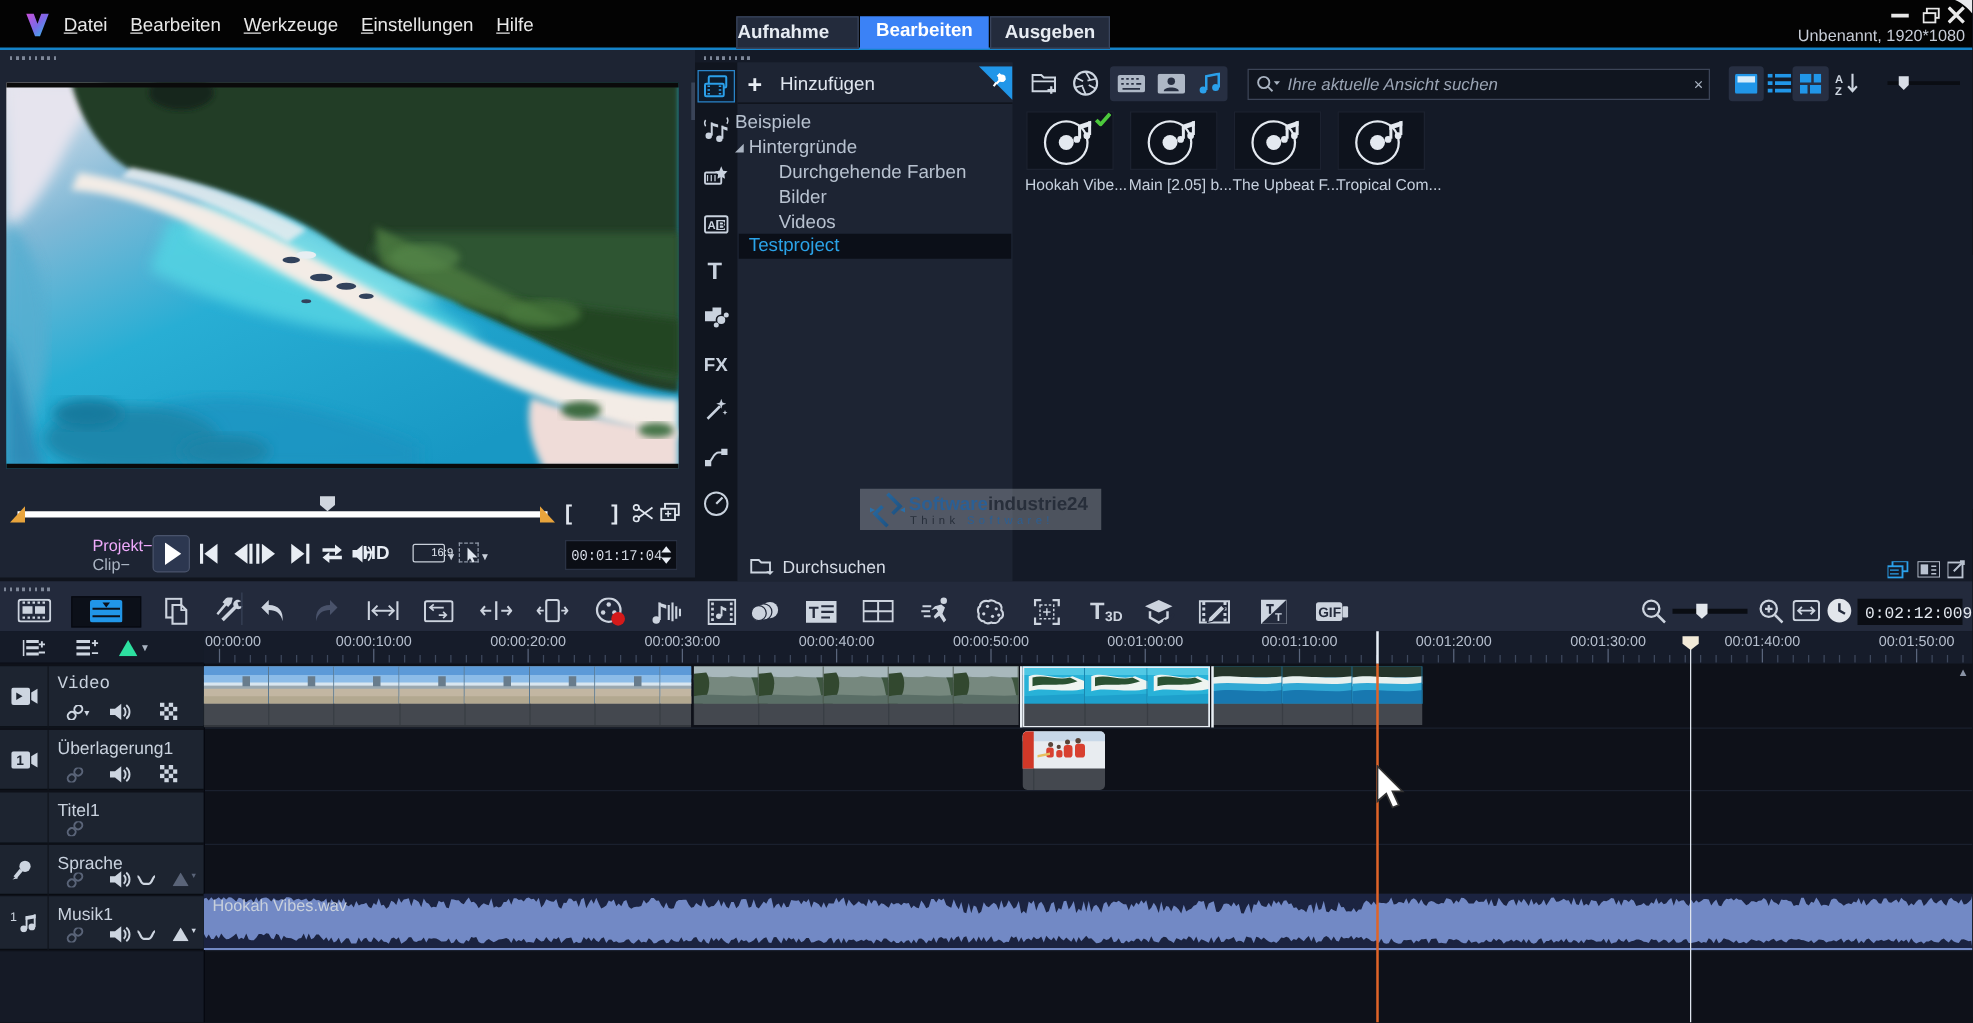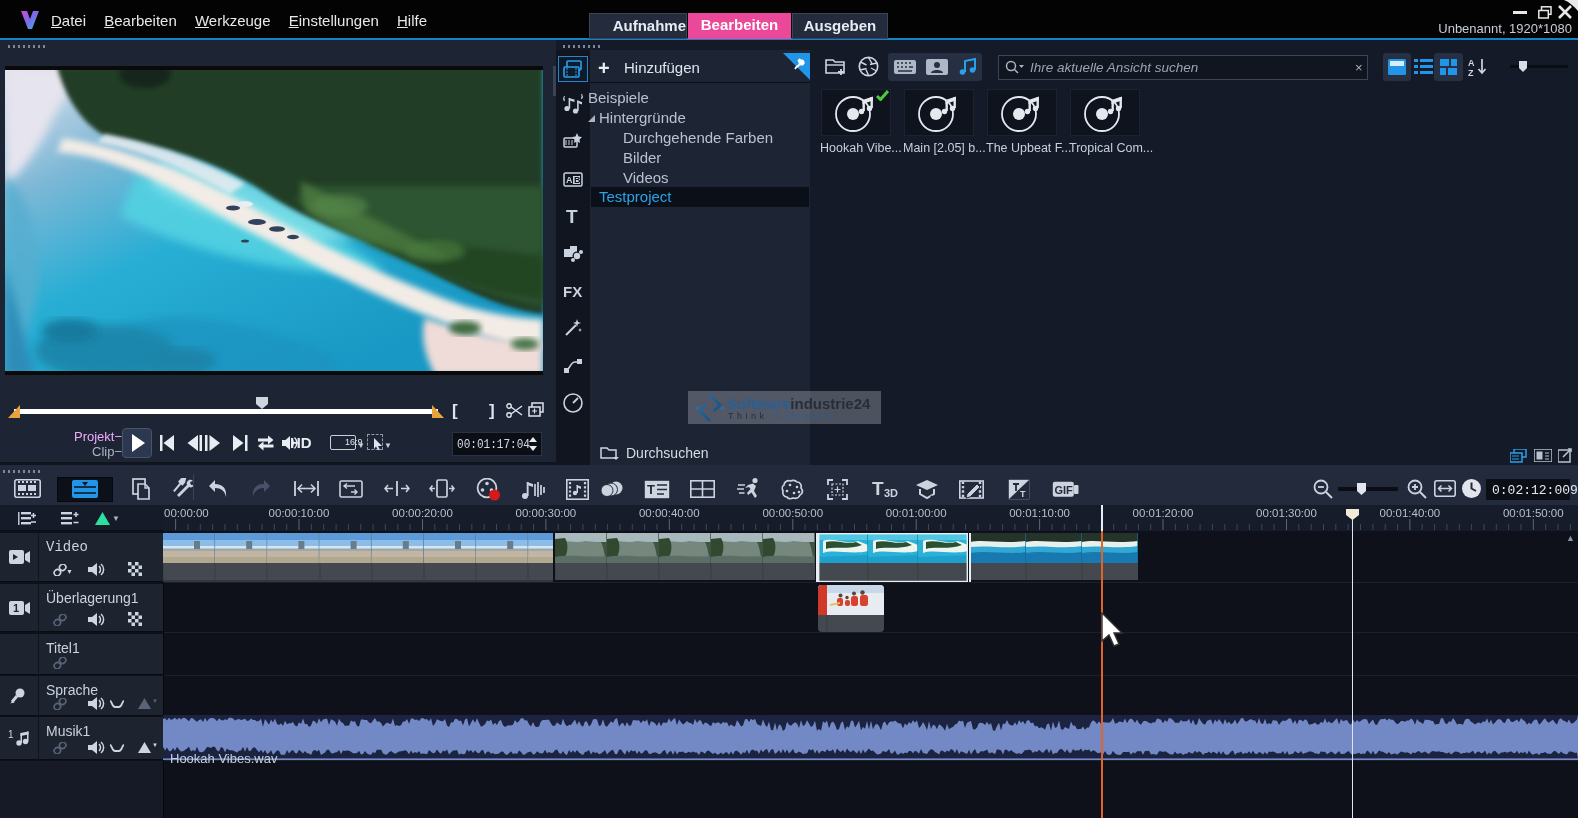--- a/index.html
+++ b/index.html
@@ -29,22 +29,22 @@
   </svg>
 
   <div class="abs" style="left:51px;top:12px;color:#e8e8e8;font-size:15px;">
     <span style="margin-right:14px;"><u>D</u>atei</span>
     <span style="margin-right:14px;"><u>B</u>earbeiten</span>
     <span style="margin-right:14px;"><u>W</u>erkzeuge</span>
     <span style="margin-right:14px;"><u>E</u>instellungen</span>
     <span><u>H</u>ilfe</span>
   </div>
 
-  <div class="abs" style="left:589px;top:13px;width:98px;height:26px;background:#232b3c;border:1px solid #39445c;color:#e7ecf3;font-size:15px;font-weight:bold;text-align:right;line-height:24px;">Aufnahme</div>
-  <div class="abs" style="left:688px;top:13px;width:103px;height:26px;background:#ec4899;color:#ffffff;font-size:15px;font-weight:bold;text-align:center;line-height:24px;">Bearbeiten</div>
+  <div class="abs" style="left:589px;top:13px;width:98px;height:26px;background:#232b3c;border:1px solid #39445c;color:#e7ecf3;font-size:15px;font-weight:bold;text-align:left;line-height:24px;">Aufnahme</div>
+  <div class="abs" style="left:688px;top:13px;width:103px;height:26px;background:#3b82f6;color:#ffffff;font-size:15px;font-weight:bold;text-align:center;line-height:24px;">Bearbeiten</div>
   <div class="abs" style="left:792px;top:13px;width:96px;height:26px;background:#232b3c;border:1px solid #39445c;color:#e7ecf3;font-size:15px;font-weight:bold;text-align:center;line-height:24px;">Ausgeben</div>
 
   <div class="abs" style="left:1513px;top:11px;width:14px;height:3px;background:#e8e8e8;"></div>
   <svg class="abs" style="left:1538px;top:6px;" width="14" height="13" viewBox="0 0 14 13">
     <rect x="3.5" y="0.8" width="9.5" height="7.5" fill="none" stroke="#e8e8e8" stroke-width="1.5"></rect>
     <rect x="0.8" y="4.5" width="9.5" height="7.5" fill="#030303" stroke="#e8e8e8" stroke-width="1.5"></rect>
   </svg>
   <svg class="abs" style="left:1558px;top:5px;" width="14" height="14" viewBox="0 0 14 14">
     <path d="M1 1 L13 13 M13 1 L1 13" stroke="#e8e8e8" stroke-width="2.6"></path>
   </svg>
@@ -132,21 +132,21 @@
     <circle cx="3" cy="12" r="2.2" fill="none" stroke="#dfe5ee" stroke-width="1.4"></circle>
     <path d="M5 4 L16 12 M5 11 L16 3" stroke="#dfe5ee" stroke-width="1.4"></path>
   </svg>
   <svg class="abs" style="left:528px;top:402px;" width="16" height="15" viewBox="0 0 16 15">
     <rect x="4" y="1" width="11" height="9" fill="none" stroke="#dfe5ee" stroke-width="1.5"></rect>
     <rect x="1" y="5" width="11" height="9" fill="#1d2433" stroke="#dfe5ee" stroke-width="1.5"></rect>
     <path d="M4 9 L9 9 M6.5 6.5 L6.5 11.5" stroke="#dfe5ee" stroke-width="1.2"></path>
   </svg>
 
   <div class="abs" style="left:74px;top:429px;width:48px;text-align:right;color:#f0abfc;font-size:13px;">Projekt−</div>
-  <div class="abs" style="left:74px;top:444px;width:48px;text-align:right;color:#aab4c2;font-size:13px;">Clip−</div>
+  <div class="abs" style="left:74px;top:444px;width:48px;color:#aab4c2;font-size:13px;">Clip−</div>
   <div class="abs" style="left:122px;top:428px;width:30px;height:30px;background:#2c3750;border:1px solid #49536b;border-radius:4px;"></div>
   <svg class="abs" style="left:131px;top:434px;" width="14" height="18" viewBox="0 0 14 18">
       <path d="M1 0 L14 9 L1 18 Z" fill="#fff"></path>
     </svg>
   <svg class="abs" style="left:158px;top:434px;" width="140" height="18" viewBox="0 0 140 18" fill="#e8edf4">
     <rect x="2" y="1" width="2.5" height="16"></rect>
       <path d="M16 1 L16 17 L5.5 9 Z"></path>
     <path d="M40 1 L40 17 L29.5 9 Z"></path>
       <rect x="41.5" y="1" width="2.5" height="16"></rect>
     <rect x="47" y="1" width="2.5" height="16"></rect>
@@ -1071,21 +1071,21 @@
         <rect x="0" y="30" width="66" height="17" fill="#44484f"></rect>
         <path d="M9 30 L9 47" stroke="#393d44" stroke-width="1"></path>
       </g>
     </svg>
     <svg class="abs" style="left:163px;top:715px;" width="1415" height="45" viewBox="0 0 1415 45">
 <rect width="1415" height="45" fill="#7289c5"></rect>
 <path d="M0,0 L0,4.0 L2,3.2 L4,5.4 L6,2.8 L8,4.9 L10,4.1 L12,2.8 L14,4.8 L16,2.7 L18,4.5 L20,2.8 L22,2.9 L24,4.4 L26,6.2 L28,3.1 L30,3.5 L32,5.3 L34,6.8 L36,5.1 L38,4.3 L40,6.9 L42,2.7 L44,6.4 L46,3.8 L48,3.1 L50,3.0 L52,3.9 L54,6.2 L56,3.3 L58,5.1 L60,5.4 L62,4.2 L64,5.0 L66,2.8 L68,2.8 L70,3.4 L72,5.6 L74,4.4 L76,3.9 L78,5.1 L80,4.5 L82,3.8 L84,6.1 L86,5.6 L88,3.6 L90,5.1 L92,4.9 L94,6.4 L96,5.8 L98,3.8 L100,11.8 L102,4.1 L104,6.8 L106,9.8 L108,4.4 L110,7.4 L112,3.4 L114,9.0 L116,9.9 L118,8.2 L120,10.9 L122,5.8 L124,9.3 L126,8.3 L128,8.2 L130,7.1 L132,10.6 L134,11.5 L136,7.3 L138,9.0 L140,3.5 L142,9.3 L144,8.8 L146,11.9 L148,10.4 L150,5.6 L152,6.5 L154,9.0 L156,3.2 L158,7.2 L160,4.5 L162,4.1 L164,3.5 L166,9.9 L168,4.2 L170,5.2 L172,6.5 L174,10.8 L176,3.7 L178,7.0 L180,7.9 L182,11.0 L184,10.4 L186,10.8 L188,5.5 L190,6.7 L192,6.2 L194,11.0 L196,11.6 L198,4.4 L200,4.6 L202,5.1 L204,5.1 L206,7.4 L208,8.3 L210,5.4 L212,3.0 L214,6.8 L216,6.3 L218,8.1 L220,11.6 L222,9.2 L224,7.6 L226,8.6 L228,9.1 L230,3.5 L232,11.1 L234,10.0 L236,10.9 L238,10.2 L240,6.5 L242,6.6 L244,3.9 L246,8.7 L248,3.6 L250,3.6 L252,4.9 L254,4.5 L256,6.1 L258,3.5 L260,3.0 L262,4.4 L264,3.9 L266,6.3 L268,3.2 L270,10.9 L272,8.5 L274,4.3 L276,5.3 L278,6.1 L280,6.3 L282,4.1 L284,10.6 L286,11.9 L288,7.2 L290,7.4 L292,3.8 L294,3.9 L296,6.1 L298,5.4 L300,10.5 L302,4.5 L304,3.2 L306,11.6 L308,7.8 L310,4.3 L312,7.9 L314,3.2 L316,7.8 L318,11.8 L320,10.8 L322,9.3 L324,5.4 L326,6.3 L328,4.5 L330,9.9 L332,7.8 L334,10.0 L336,6.0 L338,5.0 L340,10.3 L342,11.9 L344,10.7 L346,10.3 L348,10.4 L350,9.7 L352,5.0 L354,7.7 L356,6.2 L358,3.3 L360,3.3 L362,5.5 L364,5.3 L366,9.2 L368,11.6 L370,7.0 L372,11.4 L374,11.9 L376,11.6 L378,6.3 L380,5.0 L382,5.0 L384,4.8 L386,4.8 L388,8.6 L390,11.1 L392,10.6 L394,7.3 L396,8.9 L398,10.2 L400,3.8 L402,8.9 L404,11.2 L406,10.0 L408,9.8 L410,7.3 L412,4.6 L414,10.1 L416,6.0 L418,10.2 L420,11.7 L422,6.6 L424,6.6 L426,11.5 L428,9.5 L430,4.5 L432,4.1 L434,4.4 L436,11.1 L438,10.3 L440,4.3 L442,10.4 L444,11.8 L446,8.9 L448,6.2 L450,7.9 L452,4.2 L454,3.1 L456,11.7 L458,8.8 L460,7.7 L462,11.4 L464,6.9 L466,10.8 L468,10.4 L470,4.9 L472,5.3 L474,5.6 L476,5.2 L478,8.3 L480,5.3 L482,6.8 L484,4.2 L486,11.2 L488,6.2 L490,7.1 L492,8.3 L494,11.1 L496,6.8 L498,11.3 L500,7.5 L502,7.8 L504,7.7 L506,3.2 L508,7.0 L510,4.6 L512,3.0 L514,10.2 L516,4.6 L518,7.3 L520,9.5 L522,8.0 L524,5.9 L526,7.7 L528,8.0 L530,10.1 L532,4.0 L534,8.0 L536,5.2 L538,5.5 L540,10.0 L542,7.6 L544,8.1 L546,9.8 L548,11.2 L550,7.0 L552,8.5 L554,7.5 L556,7.6 L558,9.2 L560,7.1 L562,7.8 L564,7.3 L566,11.5 L568,9.3 L570,10.9 L572,11.5 L574,5.3 L576,8.0 L578,11.5 L580,10.6 L582,4.2 L584,4.1 L586,7.0 L588,3.7 L590,5.2 L592,3.7 L594,9.0 L596,10.1 L598,11.1 L600,4.4 L602,9.4 L604,12.3 L606,6.6 L608,14.7 L610,15.6 L612,7.4 L614,15.5 L616,9.4 L618,10.4 L620,15.9 L622,14.2 L624,6.8 L626,9.7 L628,10.7 L630,8.7 L632,7.2 L634,8.5 L636,12.9 L638,5.2 L640,11.1 L642,9.8 L644,5.2 L646,8.6 L648,11.9 L650,10.6 L652,5.7 L654,15.8 L656,13.7 L658,15.7 L660,6.2 L662,7.9 L664,5.4 L666,13.6 L668,8.0 L670,6.4 L672,9.6 L674,15.0 L676,14.0 L678,7.8 L680,6.6 L682,15.1 L684,11.3 L686,12.7 L688,6.0 L690,5.6 L692,12.6 L694,9.7 L696,5.8 L698,15.3 L700,12.0 L702,13.8 L704,5.9 L706,14.4 L708,5.7 L710,14.5 L712,10.0 L714,8.7 L716,11.1 L718,15.2 L720,7.9 L722,6.4 L724,10.8 L726,7.6 L728,6.2 L730,6.8 L732,5.6 L734,7.2 L736,8.4 L738,8.4 L740,13.4 L742,8.2 L744,10.5 L746,7.0 L748,8.8 L750,5.2 L752,7.8 L754,5.2 L756,13.1 L758,11.1 L760,7.1 L762,10.2 L764,15.3 L766,6.2 L768,14.0 L770,9.8 L772,10.4 L774,14.2 L776,9.3 L778,10.6 L780,12.6 L782,15.8 L784,8.8 L786,14.2 L788,12.8 L790,12.0 L792,9.5 L794,8.8 L796,5.6 L798,6.4 L800,5.8 L802,13.1 L804,7.8 L806,6.8 L808,5.9 L810,14.3 L812,14.6 L814,12.4 L816,8.1 L818,7.7 L820,8.2 L822,10.1 L824,6.7 L826,9.9 L828,7.9 L830,15.6 L832,15.7 L834,11.0 L836,7.7 L838,15.6 L840,8.4 L842,8.9 L844,5.0 L846,9.2 L848,10.2 L850,10.5 L852,7.2 L854,10.6 L856,5.1 L858,7.9 L860,6.0 L862,9.4 L864,5.5 L866,5.2 L868,8.3 L870,7.6 L872,11.4 L874,10.8 L876,13.3 L878,12.2 L880,12.9 L882,14.7 L884,9.3 L886,8.6 L888,15.8 L890,6.6 L892,13.0 L894,12.1 L896,5.5 L898,14.2 L900,14.8 L902,11.9 L904,13.1 L906,13.9 L908,6.5 L910,10.8 L912,10.5 L914,14.2 L916,13.9 L918,14.1 L920,11.4 L922,14.8 L924,12.5 L926,12.6 L928,7.5 L930,5.3 L932,6.5 L934,9.0 L936,6.2 L938,8.9 L940,6.9 L942,7.4 L944,7.4 L946,7.8 L948,6.4 L950,3.0 L952,8.6 L954,8.2 L956,6.5 L958,6.7 L960,7.6 L962,3.5 L964,8.2 L966,4.8 L968,3.5 L970,4.9 L972,8.1 L974,4.4 L976,8.2 L978,9.8 L980,6.5 L982,5.7 L984,6.4 L986,7.8 L988,8.4 L990,7.3 L992,7.5 L994,3.5 L996,4.0 L998,4.8 L1000,8.2 L1002,5.1 L1004,7.0 L1006,3.1 L1008,3.4 L1010,4.9 L1012,7.7 L1014,7.8 L1016,7.7 L1018,5.0 L1020,6.6 L1022,6.3 L1024,6.3 L1026,3.8 L1028,9.3 L1030,4.4 L1032,9.8 L1034,9.6 L1036,3.1 L1038,6.2 L1040,8.7 L1042,9.8 L1044,6.1 L1046,4.9 L1048,4.5 L1050,9.6 L1052,4.5 L1054,7.1 L1056,4.0 L1058,6.7 L1060,9.7 L1062,3.9 L1064,8.7 L1066,6.6 L1068,9.2 L1070,7.9 L1072,4.6 L1074,9.3 L1076,6.4 L1078,3.2 L1080,3.0 L1082,6.4 L1084,6.2 L1086,5.1 L1088,4.0 L1090,5.4 L1092,5.2 L1094,8.9 L1096,3.0 L1098,8.3 L1100,8.9 L1102,3.8 L1104,9.5 L1106,8.0 L1108,9.3 L1110,5.0 L1112,5.6 L1114,5.8 L1116,10.0 L1118,7.1 L1120,5.5 L1122,6.0 L1124,4.9 L1126,3.3 L1128,3.7 L1130,8.8 L1132,5.0 L1134,9.5 L1136,4.7 L1138,4.9 L1140,6.6 L1142,4.3 L1144,5.6 L1146,9.7 L1148,9.2 L1150,8.7 L1152,7.4 L1154,9.4 L1156,9.6 L1158,6.8 L1160,8.0 L1162,3.3 L1164,8.1 L1166,6.2 L1168,8.3 L1170,7.5 L1172,5.0 L1174,3.3 L1176,9.5 L1178,3.9 L1180,6.3 L1182,5.4 L1184,5.1 L1186,8.2 L1188,9.8 L1190,4.8 L1192,7.6 L1194,5.1 L1196,6.9 L1198,5.8 L1200,4.2 L1202,4.1 L1204,4.5 L1206,9.3 L1208,6.5 L1210,4.5 L1212,9.3 L1214,10.0 L1216,6.1 L1218,4.0 L1220,4.3 L1222,3.6 L1224,5.4 L1226,3.6 L1228,4.7 L1230,4.8 L1232,7.0 L1234,9.2 L1236,8.2 L1238,5.9 L1240,5.9 L1242,6.7 L1244,5.6 L1246,5.4 L1248,3.4 L1250,4.9 L1252,9.8 L1254,3.9 L1256,6.5 L1258,7.4 L1260,9.0 L1262,4.5 L1264,4.9 L1266,4.7 L1268,5.8 L1270,6.1 L1272,9.7 L1274,8.9 L1276,9.1 L1278,3.2 L1280,3.2 L1282,8.0 L1284,9.3 L1286,6.3 L1288,7.1 L1290,3.0 L1292,5.7 L1294,9.5 L1296,8.8 L1298,9.0 L1300,9.8 L1302,4.7 L1304,3.8 L1306,4.1 L1308,6.7 L1310,7.8 L1312,9.6 L1314,8.1 L1316,7.5 L1318,8.4 L1320,6.2 L1322,6.9 L1324,3.3 L1326,8.5 L1328,4.6 L1330,9.4 L1332,7.5 L1334,5.1 L1336,3.9 L1338,4.8 L1340,7.5 L1342,7.9 L1344,3.8 L1346,3.5 L1348,6.7 L1350,7.1 L1352,5.7 L1354,4.6 L1356,7.2 L1358,3.1 L1360,5.1 L1362,6.2 L1364,9.7 L1366,7.5 L1368,9.2 L1370,6.3 L1372,4.6 L1374,4.7 L1376,9.7 L1378,7.9 L1380,5.2 L1382,3.2 L1384,6.5 L1386,7.7 L1388,5.9 L1390,4.8 L1392,7.7 L1394,9.5 L1396,4.6 L1398,3.2 L1400,5.4 L1402,5.9 L1404,7.8 L1406,4.4 L1408,8.6 L1410,8.2 L1412,6.5 L1414,4.4 L1415,0 Z" fill="#1b2340"></path>
 <path d="M0,45 L0,31.7 L2,35.6 L4,32.6 L6,36.1 L8,36.2 L10,32.9 L12,35.7 L14,31.8 L16,34.5 L18,36.4 L20,36.2 L22,35.0 L24,33.5 L26,31.8 L28,36.6 L30,35.1 L32,36.2 L34,31.7 L36,36.6 L38,37.2 L40,37.1 L42,35.1 L44,32.1 L46,32.2 L48,33.1 L50,31.5 L52,31.9 L54,35.5 L56,36.4 L58,31.9 L60,33.0 L62,37.3 L64,33.5 L66,35.2 L68,35.3 L70,35.5 L72,36.5 L74,37.5 L76,35.8 L78,35.4 L80,31.8 L82,36.8 L84,31.7 L86,36.3 L88,35.4 L90,32.6 L92,32.6 L94,34.9 L96,37.2 L98,34.7 L100,38.0 L102,34.9 L104,38.9 L106,38.0 L108,35.1 L110,39.8 L112,37.7 L114,35.5 L116,35.8 L118,39.8 L120,39.8 L122,39.7 L124,34.9 L126,38.6 L128,35.9 L130,35.1 L132,38.1 L134,38.5 L136,34.7 L138,36.6 L140,38.6 L142,36.1 L144,38.3 L146,38.5 L148,40.0 L150,35.8 L152,35.0 L154,36.5 L156,34.8 L158,39.9 L160,38.7 L162,37.4 L164,34.7 L166,34.8 L168,37.9 L170,38.6 L172,37.6 L174,37.3 L176,34.9 L178,39.0 L180,35.6 L182,35.9 L184,35.5 L186,35.7 L188,36.7 L190,38.2 L192,38.2 L194,38.0 L196,35.7 L198,39.6 L200,38.9 L202,35.9 L204,38.6 L206,39.6 L208,39.8 L210,37.0 L212,38.2 L214,34.6 L216,35.1 L218,34.6 L220,38.5 L222,39.5 L224,39.5 L226,37.3 L228,36.1 L230,37.5 L232,38.7 L234,37.7 L236,36.6 L238,36.3 L240,35.9 L242,35.3 L244,36.3 L246,39.3 L248,35.4 L250,38.4 L252,36.9 L254,37.9 L256,35.9 L258,38.9 L260,38.6 L262,38.7 L264,39.2 L266,35.1 L268,36.8 L270,38.2 L272,37.8 L274,34.5 L276,37.2 L278,38.7 L280,35.6 L282,36.4 L284,34.5 L286,39.4 L288,37.4 L290,35.5 L292,35.4 L294,35.0 L296,39.8 L298,38.4 L300,39.3 L302,39.0 L304,34.6 L306,36.8 L308,34.9 L310,38.0 L312,35.2 L314,37.5 L316,38.6 L318,35.7 L320,34.8 L322,39.4 L324,36.7 L326,36.6 L328,38.8 L330,38.0 L332,39.2 L334,38.9 L336,38.6 L338,36.7 L340,36.4 L342,38.9 L344,39.9 L346,38.2 L348,36.3 L350,39.0 L352,38.3 L354,38.9 L356,35.6 L358,37.0 L360,39.7 L362,39.4 L364,37.8 L366,37.0 L368,36.5 L370,39.5 L372,39.1 L374,36.2 L376,37.7 L378,38.4 L380,38.3 L382,34.8 L384,38.3 L386,36.9 L388,38.0 L390,37.7 L392,35.2 L394,34.5 L396,38.0 L398,38.9 L400,36.0 L402,38.9 L404,40.0 L406,35.0 L408,37.7 L410,35.5 L412,37.8 L414,35.1 L416,37.5 L418,39.1 L420,39.9 L422,37.0 L424,36.5 L426,35.0 L428,39.5 L430,36.6 L432,38.0 L434,37.2 L436,39.2 L438,38.4 L440,37.1 L442,34.9 L444,39.4 L446,37.3 L448,35.6 L450,34.7 L452,38.9 L454,39.3 L456,34.8 L458,34.6 L460,37.3 L462,39.7 L464,34.9 L466,37.9 L468,35.0 L470,36.6 L472,35.5 L474,39.1 L476,35.7 L478,38.8 L480,37.8 L482,35.3 L484,35.4 L486,39.0 L488,38.8 L490,37.8 L492,37.2 L494,37.9 L496,39.3 L498,38.6 L500,36.0 L502,35.1 L504,39.8 L506,36.9 L508,35.8 L510,39.8 L512,35.4 L514,39.4 L516,36.7 L518,37.0 L520,36.6 L522,38.3 L524,37.7 L526,36.8 L528,37.7 L530,36.4 L532,37.5 L534,37.6 L536,39.9 L538,36.6 L540,37.3 L542,38.7 L544,35.8 L546,35.7 L548,37.5 L550,39.0 L552,37.4 L554,39.4 L556,39.3 L558,37.6 L560,39.5 L562,37.6 L564,37.2 L566,39.8 L568,36.5 L570,39.5 L572,36.0 L574,35.7 L576,37.2 L578,39.7 L580,37.2 L582,37.9 L584,34.8 L586,39.3 L588,35.3 L590,34.5 L592,36.0 L594,35.5 L596,38.9 L598,34.6 L600,37.3 L602,34.7 L604,34.0 L606,38.5 L608,34.8 L610,33.9 L612,39.1 L614,37.4 L616,35.0 L618,38.5 L620,34.1 L622,37.9 L624,34.6 L626,38.6 L628,36.5 L630,34.0 L632,38.3 L634,37.9 L636,36.5 L638,37.6 L640,39.3 L642,38.4 L644,38.5 L646,33.9 L648,35.4 L650,34.1 L652,38.5 L654,34.8 L656,38.8 L658,36.3 L660,35.7 L662,37.3 L664,34.3 L666,36.2 L668,36.0 L670,34.2 L672,38.9 L674,33.5 L676,35.7 L678,37.1 L680,34.7 L682,37.9 L684,33.6 L686,36.0 L688,37.3 L690,34.9 L692,36.8 L694,38.4 L696,35.0 L698,39.2 L700,34.6 L702,38.0 L704,35.7 L706,33.6 L708,36.0 L710,35.5 L712,37.6 L714,39.5 L716,39.3 L718,38.6 L720,35.8 L722,36.9 L724,36.4 L726,34.1 L728,38.7 L730,38.1 L732,35.6 L734,39.4 L736,39.5 L738,37.4 L740,38.9 L742,37.4 L744,38.2 L746,36.0 L748,36.0 L750,38.3 L752,35.8 L754,36.7 L756,38.7 L758,33.9 L760,38.0 L762,38.6 L764,38.9 L766,35.7 L768,34.3 L770,34.8 L772,37.1 L774,37.9 L776,39.4 L778,35.6 L780,36.1 L782,37.4 L784,35.6 L786,36.8 L788,33.9 L790,35.1 L792,38.0 L794,34.1 L796,39.2 L798,36.3 L800,37.1 L802,38.1 L804,39.1 L806,34.8 L808,39.4 L810,36.2 L812,33.9 L814,38.6 L816,38.3 L818,35.9 L820,36.5 L822,35.7 L824,34.6 L826,38.5 L828,37.6 L830,37.7 L832,39.2 L834,34.2 L836,34.8 L838,35.2 L840,39.5 L842,34.4 L844,35.0 L846,36.7 L848,35.0 L850,36.8 L852,38.1 L854,38.9 L856,38.1 L858,39.3 L860,37.5 L862,35.0 L864,35.3 L866,34.4 L868,35.2 L870,37.9 L872,36.2 L874,36.9 L876,34.8 L878,36.4 L880,37.9 L882,35.6 L884,33.7 L886,38.2 L888,34.2 L890,39.4 L892,37.9 L894,38.1 L896,35.0 L898,33.8 L900,35.0 L902,37.5 L904,34.2 L906,37.5 L908,38.1 L910,34.1 L912,35.7 L914,35.3 L916,35.5 L918,33.6 L920,36.7 L922,34.5 L924,35.3 L926,34.4 L928,36.9 L930,35.2 L932,36.1 L934,37.7 L936,38.2 L938,37.2 L940,39.6 L942,35.9 L944,39.3 L946,39.9 L948,39.5 L950,35.8 L952,38.4 L954,39.4 L956,39.9 L958,39.8 L960,36.9 L962,37.1 L964,36.9 L966,36.7 L968,39.7 L970,37.3 L972,38.4 L974,36.3 L976,36.3 L978,36.0 L980,39.7 L982,36.1 L984,35.9 L986,35.8 L988,39.5 L990,39.1 L992,39.5 L994,39.8 L996,36.2 L998,36.3 L1000,37.1 L1002,36.3 L1004,37.2 L1006,38.7 L1008,39.6 L1010,39.6 L1012,36.6 L1014,39.1 L1016,38.6 L1018,38.1 L1020,39.9 L1022,38.8 L1024,38.7 L1026,36.8 L1028,38.3 L1030,38.6 L1032,35.7 L1034,37.7 L1036,36.2 L1038,37.2 L1040,39.9 L1042,38.1 L1044,38.0 L1046,36.5 L1048,38.4 L1050,36.8 L1052,37.6 L1054,39.0 L1056,36.1 L1058,39.6 L1060,36.3 L1062,39.2 L1064,40.0 L1066,39.1 L1068,36.6 L1070,35.6 L1072,40.0 L1074,37.8 L1076,37.8 L1078,36.4 L1080,39.2 L1082,37.8 L1084,38.4 L1086,36.3 L1088,38.8 L1090,35.8 L1092,38.7 L1094,39.0 L1096,36.9 L1098,37.8 L1100,39.5 L1102,37.1 L1104,39.6 L1106,36.5 L1108,36.9 L1110,36.5 L1112,37.2 L1114,38.4 L1116,38.2 L1118,38.2 L1120,36.0 L1122,39.6 L1124,36.0 L1126,39.9 L1128,39.1 L1130,38.8 L1132,35.9 L1134,37.7 L1136,38.3 L1138,36.0 L1140,38.9 L1142,37.9 L1144,37.6 L1146,36.6 L1148,36.6 L1150,37.1 L1152,38.4 L1154,38.5 L1156,39.3 L1158,36.2 L1160,37.0 L1162,36.7 L1164,39.2 L1166,38.0 L1168,36.5 L1170,37.4 L1172,39.4 L1174,37.9 L1176,36.0 L1178,38.9 L1180,39.1 L1182,38.6 L1184,36.8 L1186,36.2 L1188,39.3 L1190,39.3 L1192,38.9 L1194,38.5 L1196,37.7 L1198,39.3 L1200,38.5 L1202,39.1 L1204,35.6 L1206,36.7 L1208,39.5 L1210,35.7 L1212,39.5 L1214,38.3 L1216,35.6 L1218,36.4 L1220,36.7 L1222,38.0 L1224,39.1 L1226,37.1 L1228,39.5 L1230,39.1 L1232,38.3 L1234,39.8 L1236,38.2 L1238,36.4 L1240,36.9 L1242,37.7 L1244,37.2 L1246,37.9 L1248,39.4 L1250,37.3 L1252,38.2 L1254,36.7 L1256,35.9 L1258,38.1 L1260,37.4 L1262,36.6 L1264,38.1 L1266,39.0 L1268,36.8 L1270,36.0 L1272,36.5 L1274,36.8 L1276,36.2 L1278,36.9 L1280,37.1 L1282,38.0 L1284,38.6 L1286,37.2 L1288,39.6 L1290,38.1 L1292,36.5 L1294,36.8 L1296,37.2 L1298,38.9 L1300,38.1 L1302,38.0 L1304,37.2 L1306,38.2 L1308,37.0 L1310,35.8 L1312,39.2 L1314,37.1 L1316,36.5 L1318,38.3 L1320,37.8 L1322,35.6 L1324,39.8 L1326,37.6 L1328,39.3 L1330,36.5 L1332,35.8 L1334,37.7 L1336,39.5 L1338,37.4 L1340,37.6 L1342,36.8 L1344,37.7 L1346,37.1 L1348,36.3 L1350,37.7 L1352,38.2 L1354,35.7 L1356,39.1 L1358,36.9 L1360,38.2 L1362,36.6 L1364,39.4 L1366,35.6 L1368,38.4 L1370,39.7 L1372,38.8 L1374,38.2 L1376,39.9 L1378,38.1 L1380,38.1 L1382,36.9 L1384,38.4 L1386,38.8 L1388,39.0 L1390,36.7 L1392,35.8 L1394,37.6 L1396,39.0 L1398,36.4 L1400,38.2 L1402,39.0 L1404,39.4 L1406,36.5 L1408,36.4 L1410,37.1 L1412,37.9 L1414,37.5 L1415,45 Z" fill="#1b2340"></path>
 <rect x="0" y="43.4" width="1415" height="1.6" fill="#7289c5"></rect>
 </svg>
-<div class="abs" style="left:170px;top:717px;color:#c8d0dc;font-size:13px;margin-top:34px;">Hookah Vibes.wav</div>
+<div class="abs" style="left:170px;top:717px;color:#c8d0dc;font-size:13px;">Hookah Vibes.wav</div>
     <div class="abs" style="left:1566px;top:533px;color:#8a93a5;font-size:9px;">▲</div>
 
   <div class="abs" style="left:1101px;top:505px;width:2px;height:26px;background:#e8eef6;"></div>
   <div class="abs" style="left:1101px;top:531px;width:2px;height:287px;background:#e06428;"></div>
   <div class="abs" style="left:1352px;top:519px;width:1px;height:299px;background:#dfe5ee;"></div>
   <svg class="abs" style="left:1345px;top:508px;" width="15" height="13" viewBox="0 0 15 13">
       <path d="M1 1 L14 1 L14 7 L7.5 12 L1 7 Z" fill="#f2ead8"></path>
     </svg>
   <svg class="abs" style="left:1100px;top:612px;" width="26" height="36" viewBox="0 0 26 36">
     <path d="M2 1 L2 29 L9 23 L14 34 L19 32 L14 21 L22 21 Z" fill="#fff" stroke="#333" stroke-width="1.4"></path>

